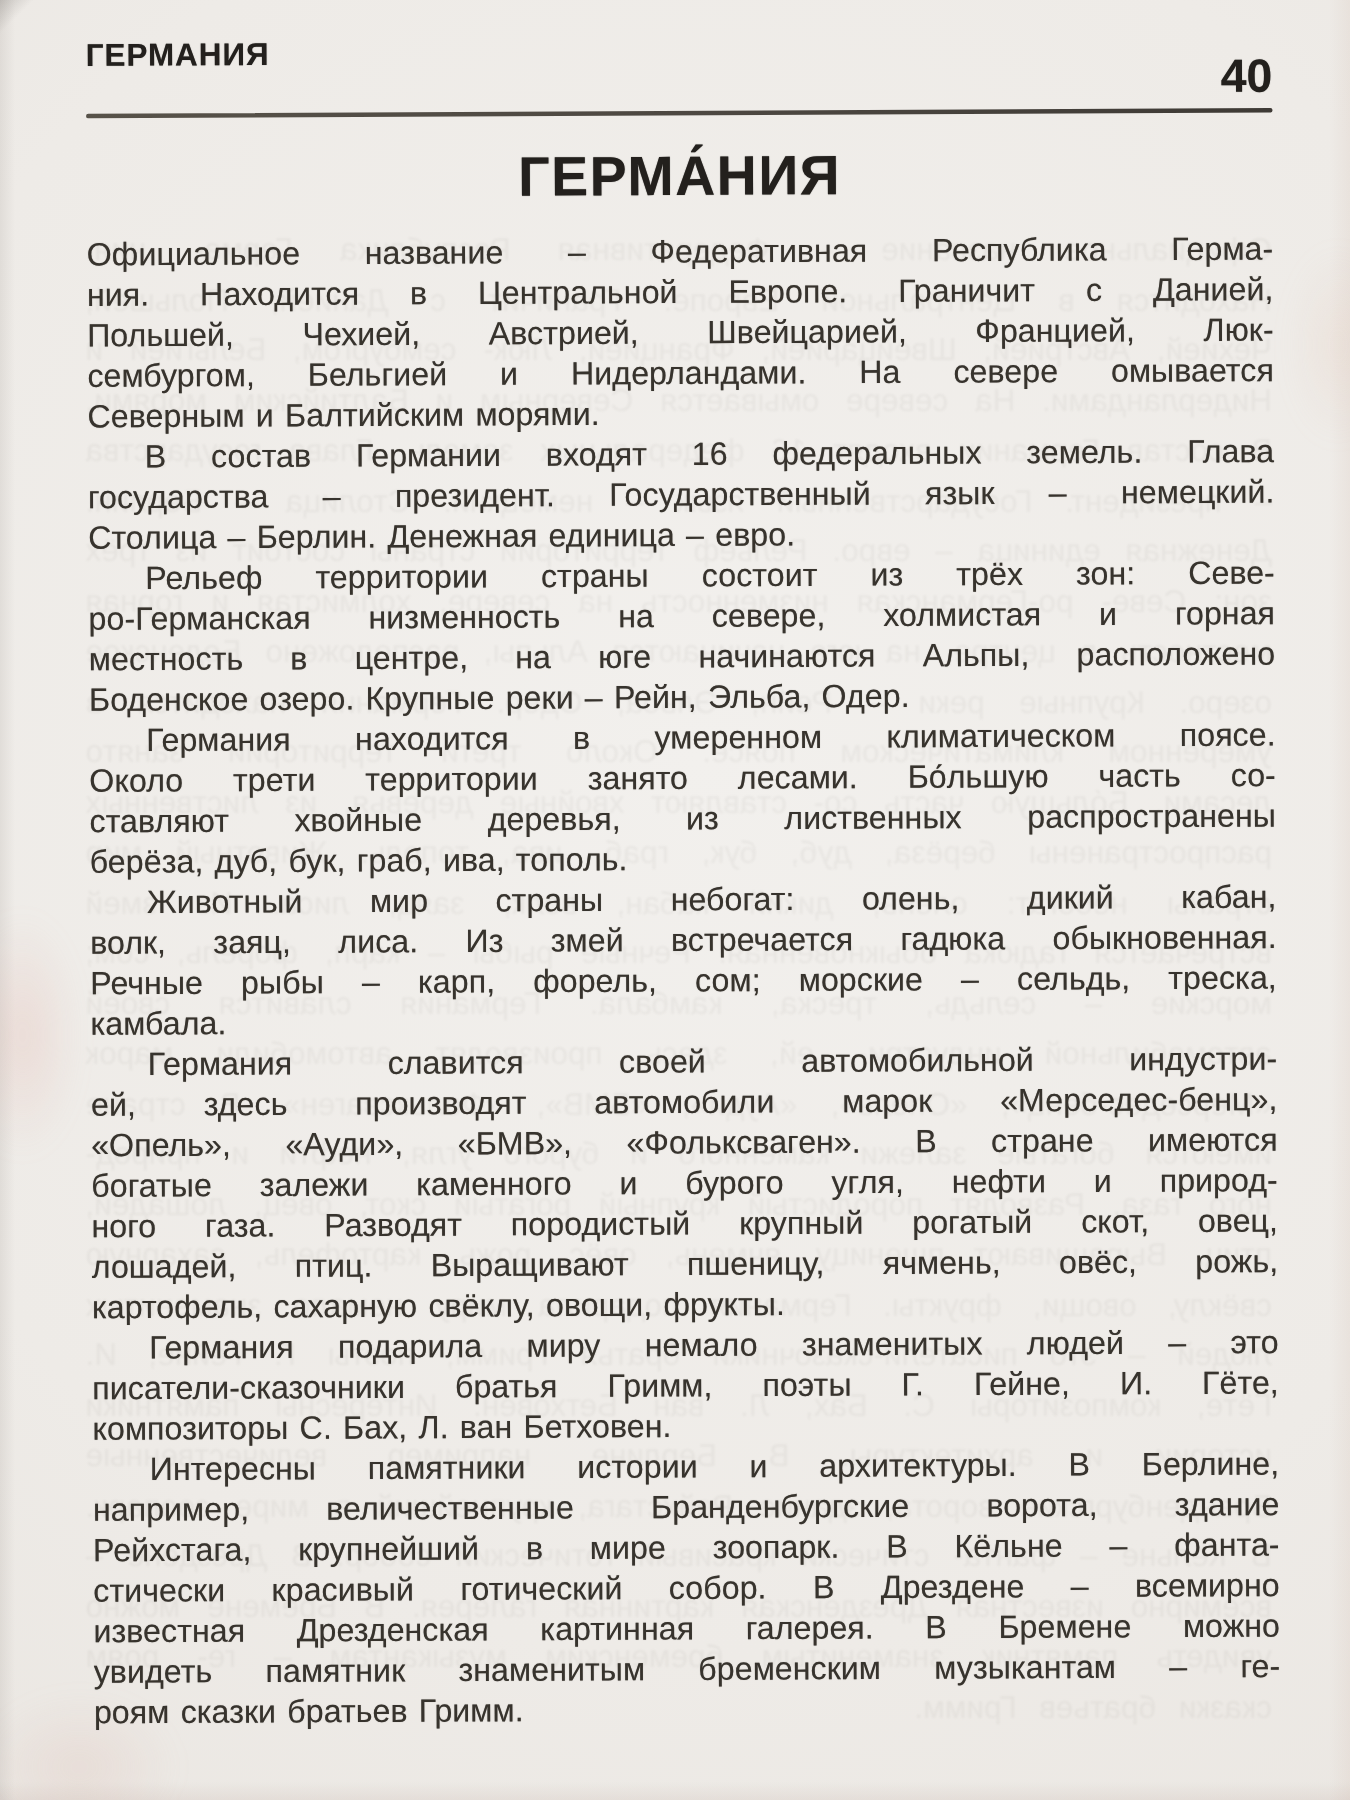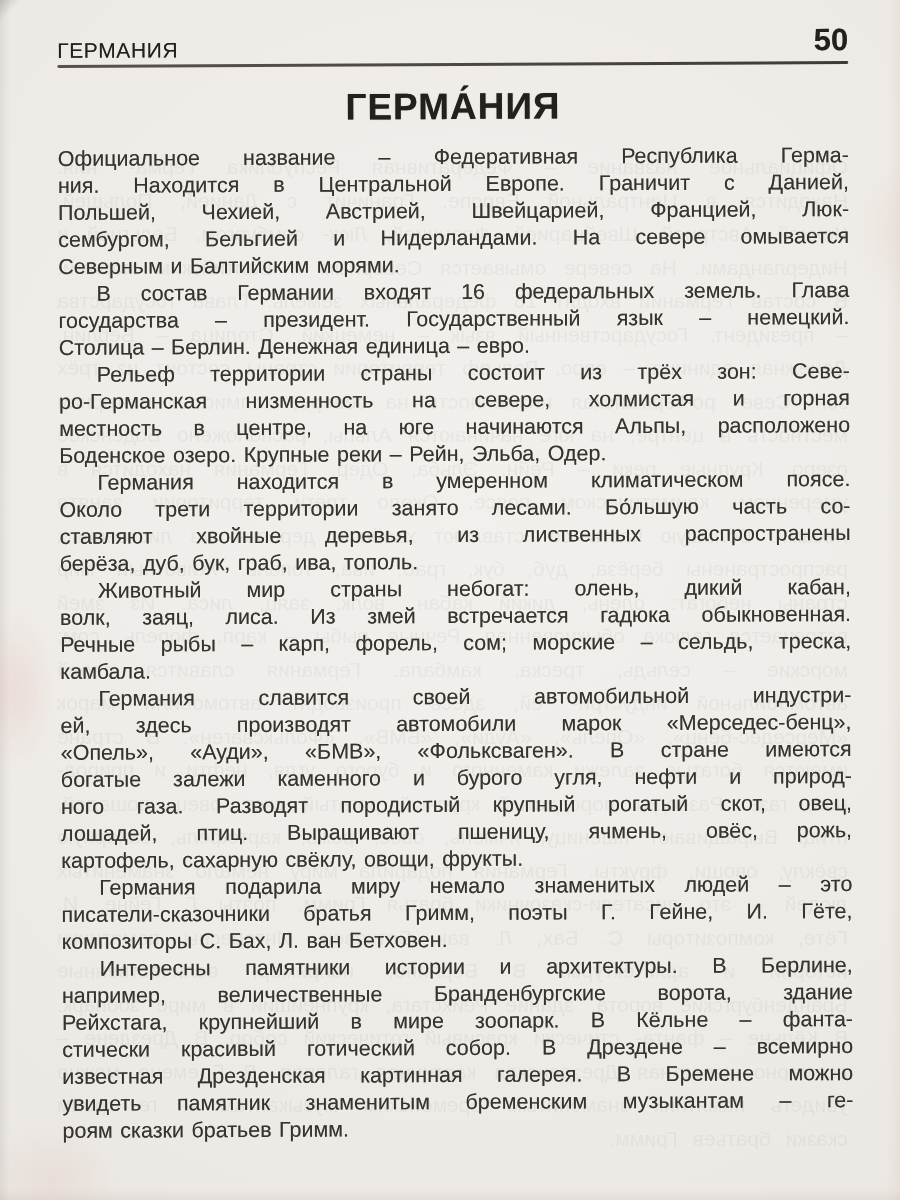--- a/index.html
+++ b/index.html
@@ -63,25 +63,25 @@
     transform-origin: 50% 0;
     padding: 24px 52px 0 57px;
   }
 
   .running-head {
     display: flex;
     justify-content: space-between;
     align-items: flex-end;
   }
   .head-title {
-    font-weight: normal;
+    font-weight: bold;
     font-size: 21px;
     letter-spacing: 0.6px;
     color: var(--header-ink, #23201d);
-    padding-bottom: 0;
+    padding-bottom: 24px;
     text-shadow: 0 0 0.6px rgba(35,32,29,0.55);
   }
   .head-num {
     font-weight: bold;
     font-size: 31px;
     color: var(--header-ink, #23201d);
     padding-bottom: 1px;
     text-shadow: 0 0 0.6px rgba(35,32,29,0.55);
   }
 
@@ -134,21 +134,21 @@
   <div class="smudge smudge-left"></div>
   <div class="smudge smudge-right"></div>
   <div class="smudge smudge-bottom"></div>
 
   <div class="bleed" aria-hidden="true">Официальное название – Федеративная Республика Герма- ния. Находится в Центральной Европе. Граничит с Данией, Польшей, Чехией, Австрией, Швейцарией, Францией, Люк- сембургом, Бельгией и Нидерландами. На севере омывается Северным и Балтийским морями. В состав Германии входят 16 федеральных земель. Глава государства – президент. Государственный язык – немецкий. Столица – Берлин. Денежная единица – евро. Рельеф территории страны состоит из трёх зон: Севе- ро-Германская низменность на севере, холмистая и горная местность в центре, на юге начинаются Альпы, расположено Боденское озеро. Крупные реки – Рейн, Эльба, Одер. Германия находится в умеренном климатическом поясе. Около трети территории занято лесами. Бо́льшую часть со- ставляют хвойные деревья, из лиственных распространены берёза, дуб, бук, граб, ива, тополь. Животный мир страны небогат: олень, дикий кабан, волк, заяц, лиса. Из змей встречается гадюка обыкновенная. Речные рыбы – карп, форель, сом; морские – сельдь, треска, камбала. Германия славится своей автомобильной индустри- ей, здесь производят автомобили марок «Мерседес-бенц», «Опель», «Ауди», «БМВ», «Фольксваген». В стране имеются богатые залежи каменного и бурого угля, нефти и природ- ного газа. Разводят породистый крупный рогатый скот, овец, лошадей, птиц. Выращивают пшеницу, ячмень, овёс, рожь, картофель, сахарную свёклу, овощи, фрукты. Германия подарила миру немало знаменитых людей – это писатели-сказочники братья Гримм, поэты Г. Гейне, И. Гёте, композиторы С. Бах, Л. ван Бетховен. Интересны памятники истории и архитектуры. В Берлине, например, величественные Бранденбургские ворота, здание Рейхстага, крупнейший в мире зоопарк. В Кёльне – фанта- стически красивый готический собор. В Дрездене – всемирно известная Дрезденская картинная галерея. В Бремене можно увидеть памятник знаменитым бременским музыкантам – ге- роям сказки братьев Гримм.</div>
 
   <div class="tilt">
 
     <header class="running-head">
       <span class="head-title">ГЕРМАНИЯ</span>
-      <span class="head-num">50</span>
+      <span class="head-num">40</span>
     </header>
 
     <div class="rule"></div>
 
     <h1 class="title">ГЕРМА́НИЯ</h1>
 
     <main class="body">
         <div class="para">
           <div class="line">Официальное название – Федеративная Республика Герма-</div>
           <div class="line">ния. Находится в Центральной Европе. Граничит с Данией,</div>

